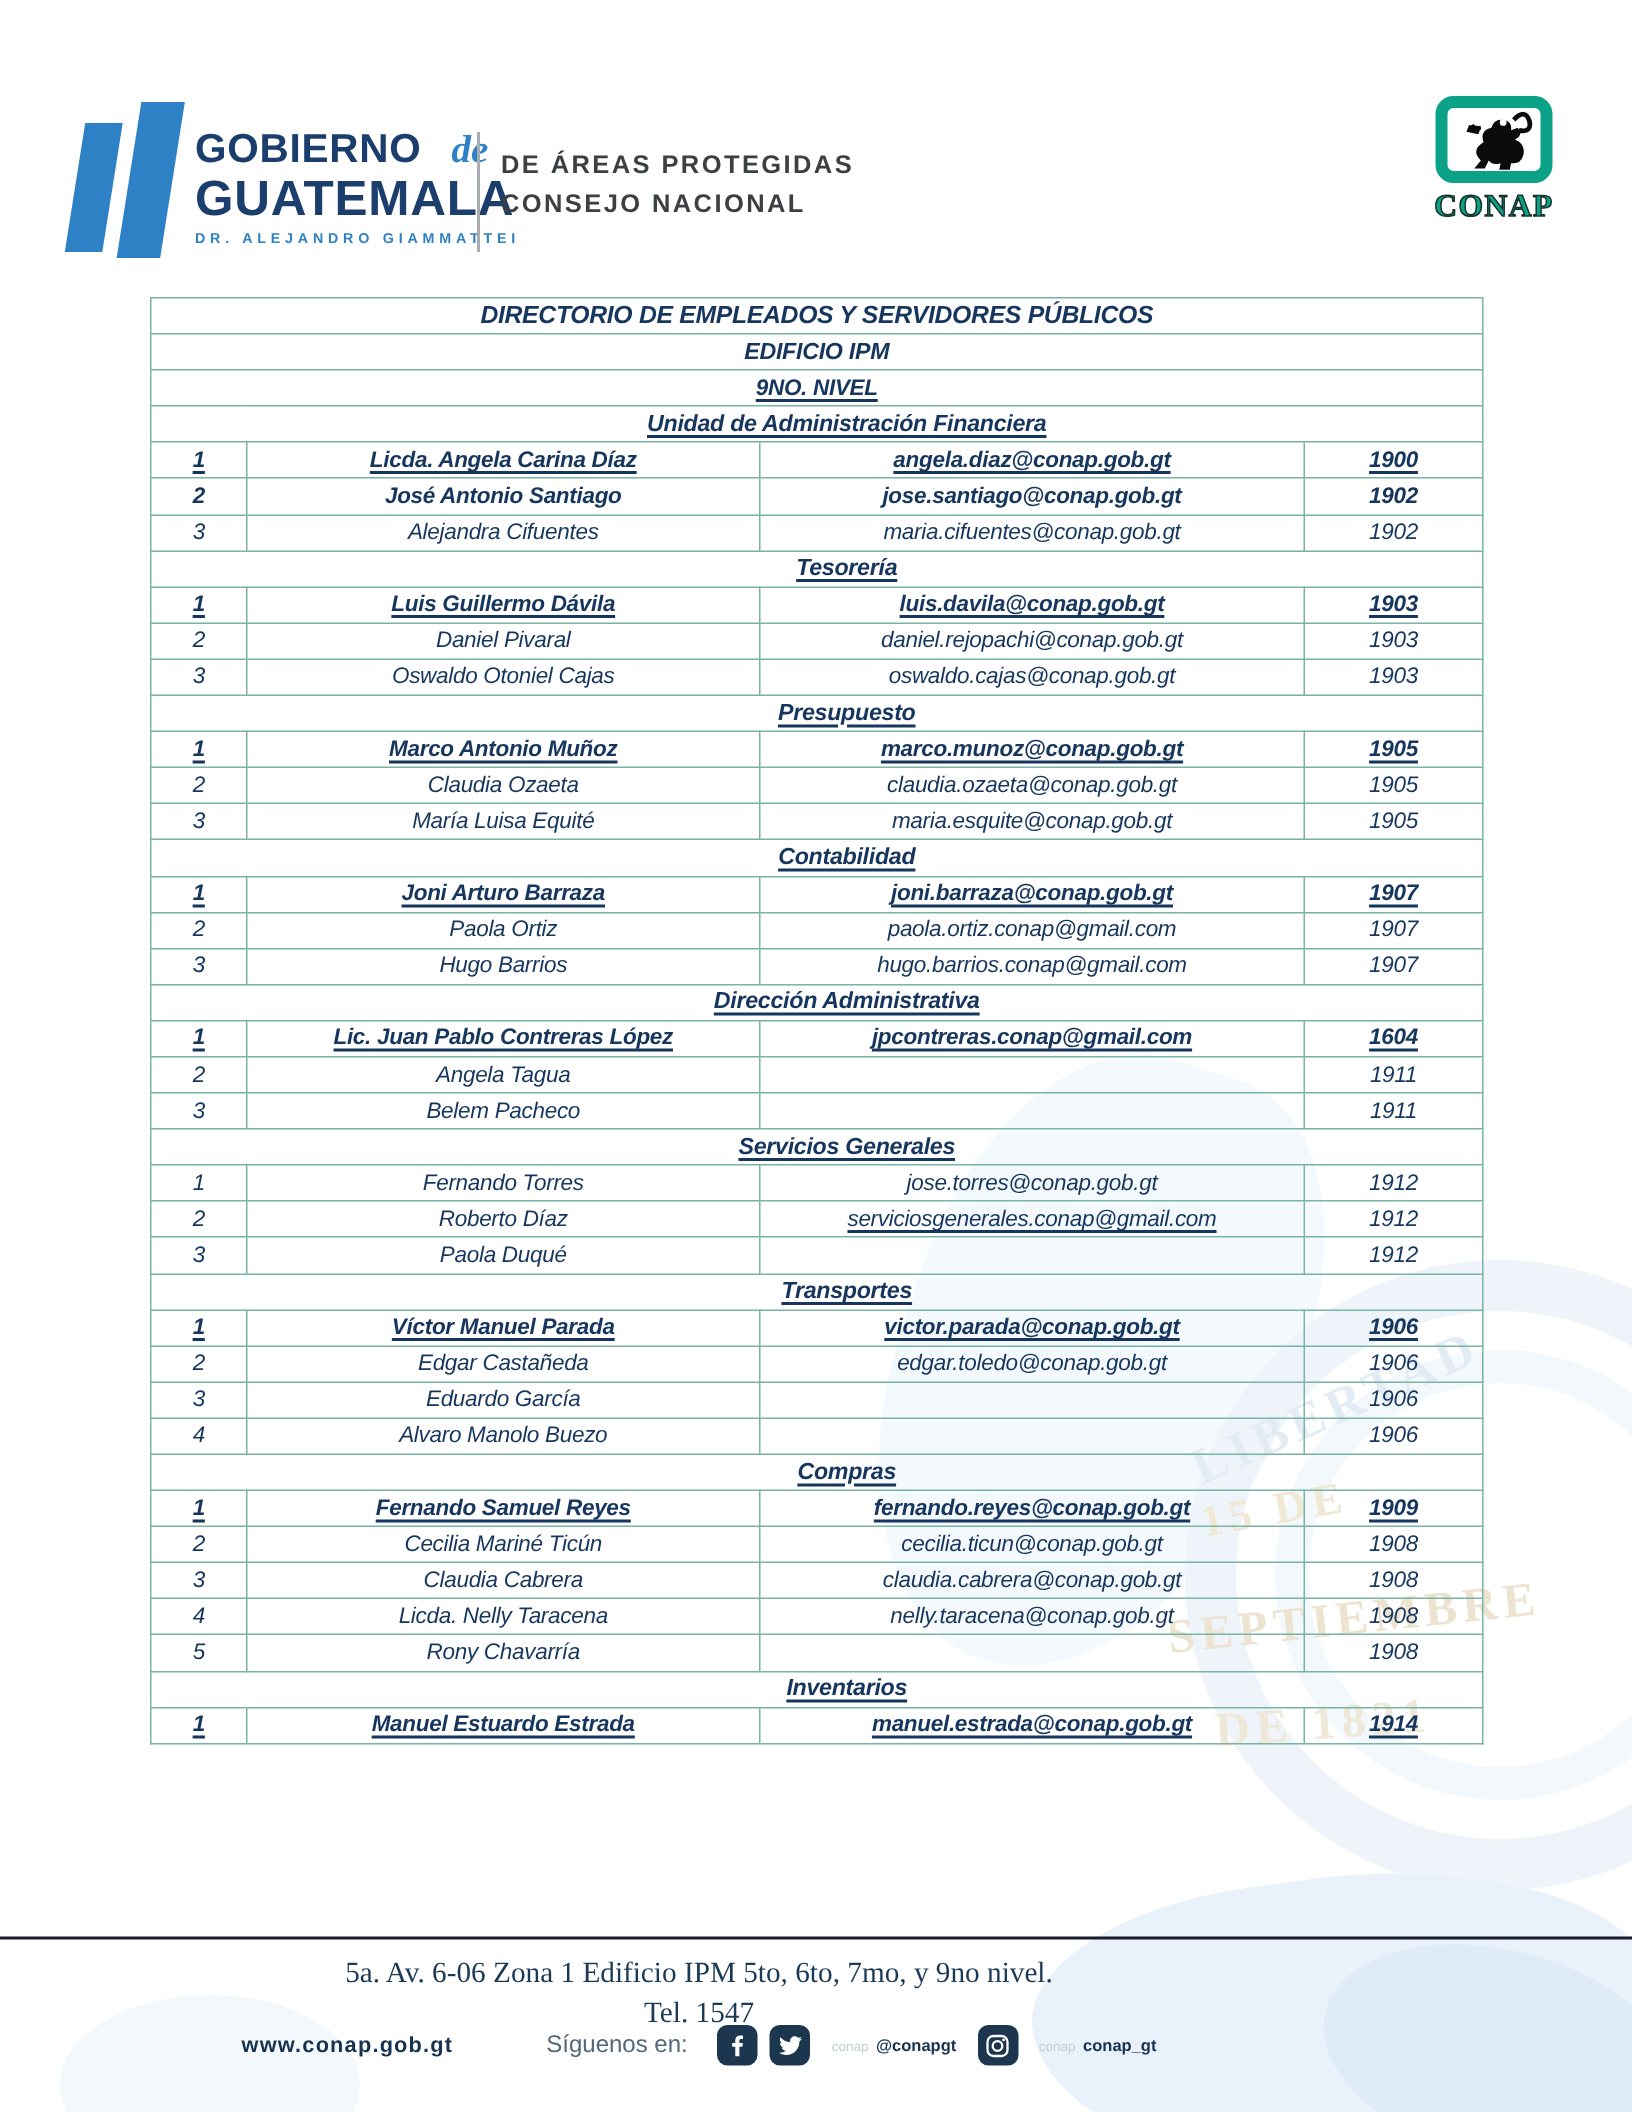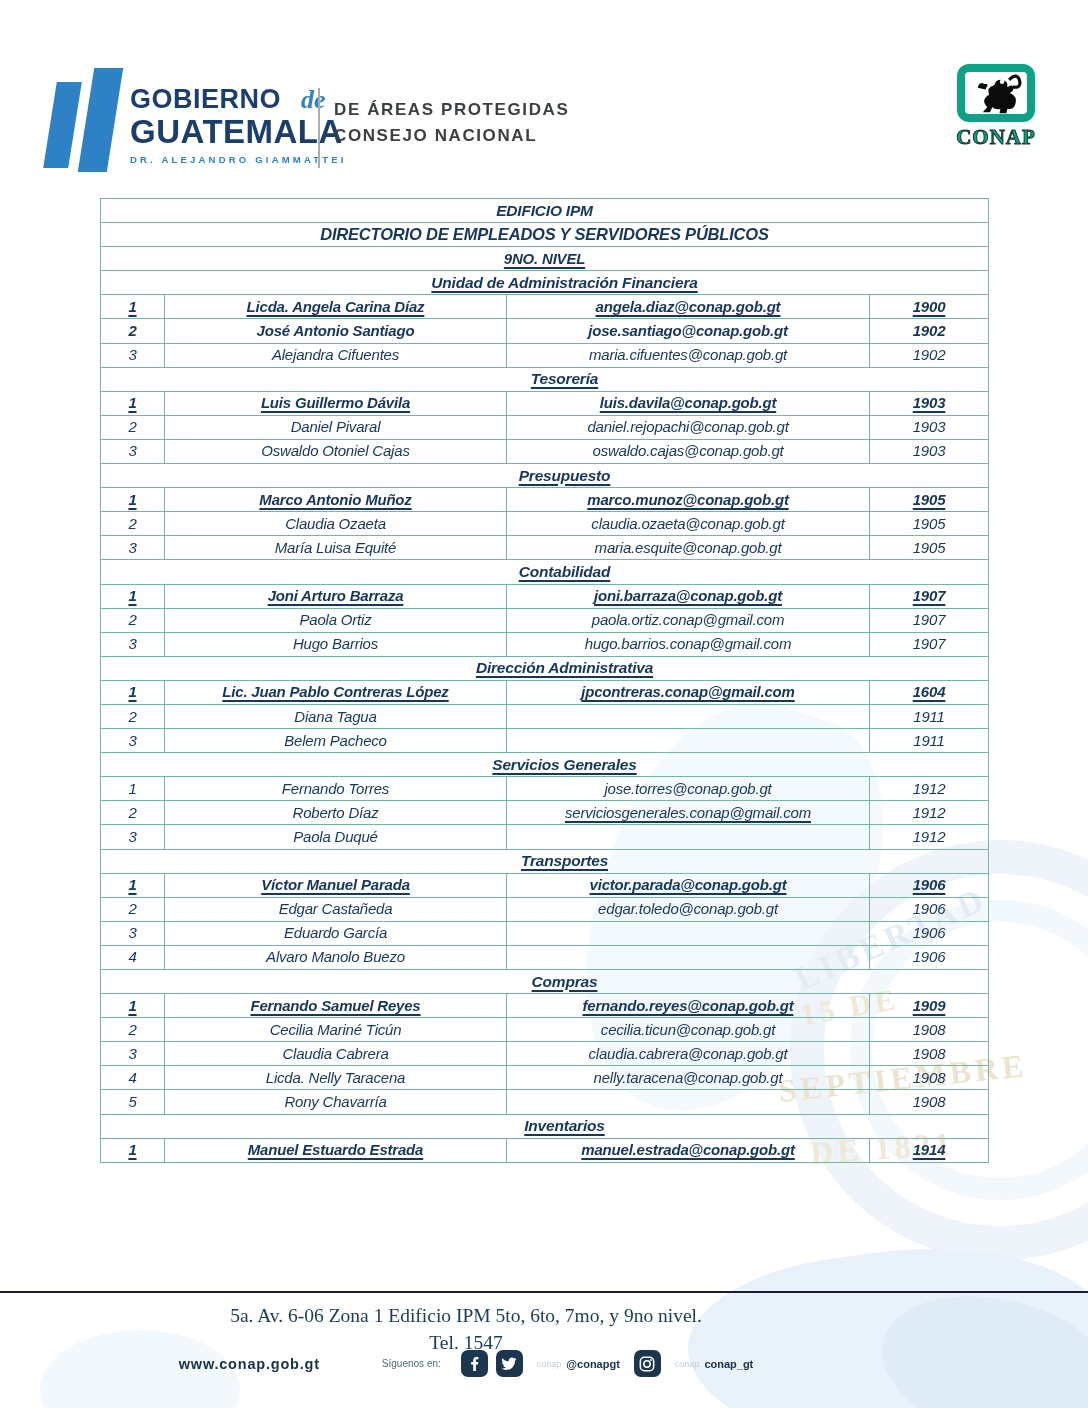--- a/index.html
+++ b/index.html
@@ -50,21 +50,21 @@
   .dir-table span { font-size:15px; }
   .dir-table span.sec { font-size:15.5px;margin-left:40px; }
   .bold { font-weight:bold; }
   .u { text-decoration:underline; text-decoration-thickness:1.6px; text-underline-offset:3px;text-align:center; }
 
   
   .foot-rule { position:absolute; left:0; top:1291px; width:1088px; height:2px; background:#1b1b2f; }
   .foot-address { position:absolute; left:0; top:1302px; width:932px; text-align:center; font-family:"Liberation Serif", serif; font-size:19.5px; color:#1c3a55; line-height:1.4; }
   .foot-social { position:absolute; left:0; top:1350px; width:932px; display:flex; align-items:center; justify-content:center; gap:14px; }
   .fs-web { font-size:14.5px; font-weight:bold; color:#16324f; letter-spacing:0.8px; margin-right:48px; }
-  .fs-follow { font-size:10px; color:#51677c; margin-right:6px; }
+  .fs-follow { font-size:16px; color:#51677c; margin-right:6px; }
   .icon-sq { width:27px; height:27px; border-radius:7px; background:#1d3650; display:flex; align-items:center; justify-content:center; }
   .icon-sq + .icon-sq { margin-left:-6px; }
   .fs-handle-wrap { display:flex; align-items:center; gap:5px; }
   .fs-prefix { font-size:9px; color:#c2cdd8; }
   .fs-handle { font-size:11px; font-weight:bold; color:#16324f; }
 </style>
 </head>
 <body>
 
 <div class="page">
@@ -116,24 +116,24 @@
 
   <table class="dir-table">
     <colgroup>
       <col style="width:64px">
         <col style="width:342px">
         <col style="width:363px">
         <col style="width:119px">
     </colgroup>
     <tbody>
       <tr>
-        <td colspan="4" class="t-sub">EDIFICIO IPM</td>
+        <td colspan="4" class="t-title">DIRECTORIO DE EMPLEADOS Y SERVIDORES PÚBLICOS</td>
       </tr>
       <tr>
-        <td colspan="4" class="t-title">DIRECTORIO DE EMPLEADOS Y SERVIDORES PÚBLICOS</td>
+        <td colspan="4" class="t-sub">EDIFICIO IPM</td>
       </tr>
       <tr>
         <td colspan="4"><span class="t-level u">9NO. NIVEL</span></td>
       </tr>
     </tbody>
     <tbody id="rows">
         <tr>
           <td colspan="4"><span class="sec u">Unidad de Administración Financiera</span></td>
         </tr>
         <tr>
@@ -221,21 +221,21 @@
           <td colspan="4"><span class="sec u">Dirección Administrativa</span></td>
         </tr>
         <tr>
           <td class="no"><span class="bold u">1</span></td>
           <td class="nm"><span class="bold u">Lic. Juan Pablo Contreras López</span></td>
           <td class="em"><span class="bold u">jpcontreras.conap@gmail.com</span></td>
           <td class="ex"><span class="bold u">1604</span></td>
         </tr>
         <tr>
           <td class="no"><span>2</span></td>
-          <td class="nm"><span>Diana Tagua</span></td>
+          <td class="nm"><span>Angela Tagua</span></td>
           <td class="em"></td>
           <td class="ex"><span>1911</span></td>
         </tr>
         <tr>
           <td class="no"><span>3</span></td>
           <td class="nm"><span>Belem Pacheco</span></td>
           <td class="em"></td>
           <td class="ex"><span>1911</span></td>
         </tr>
         <tr>

